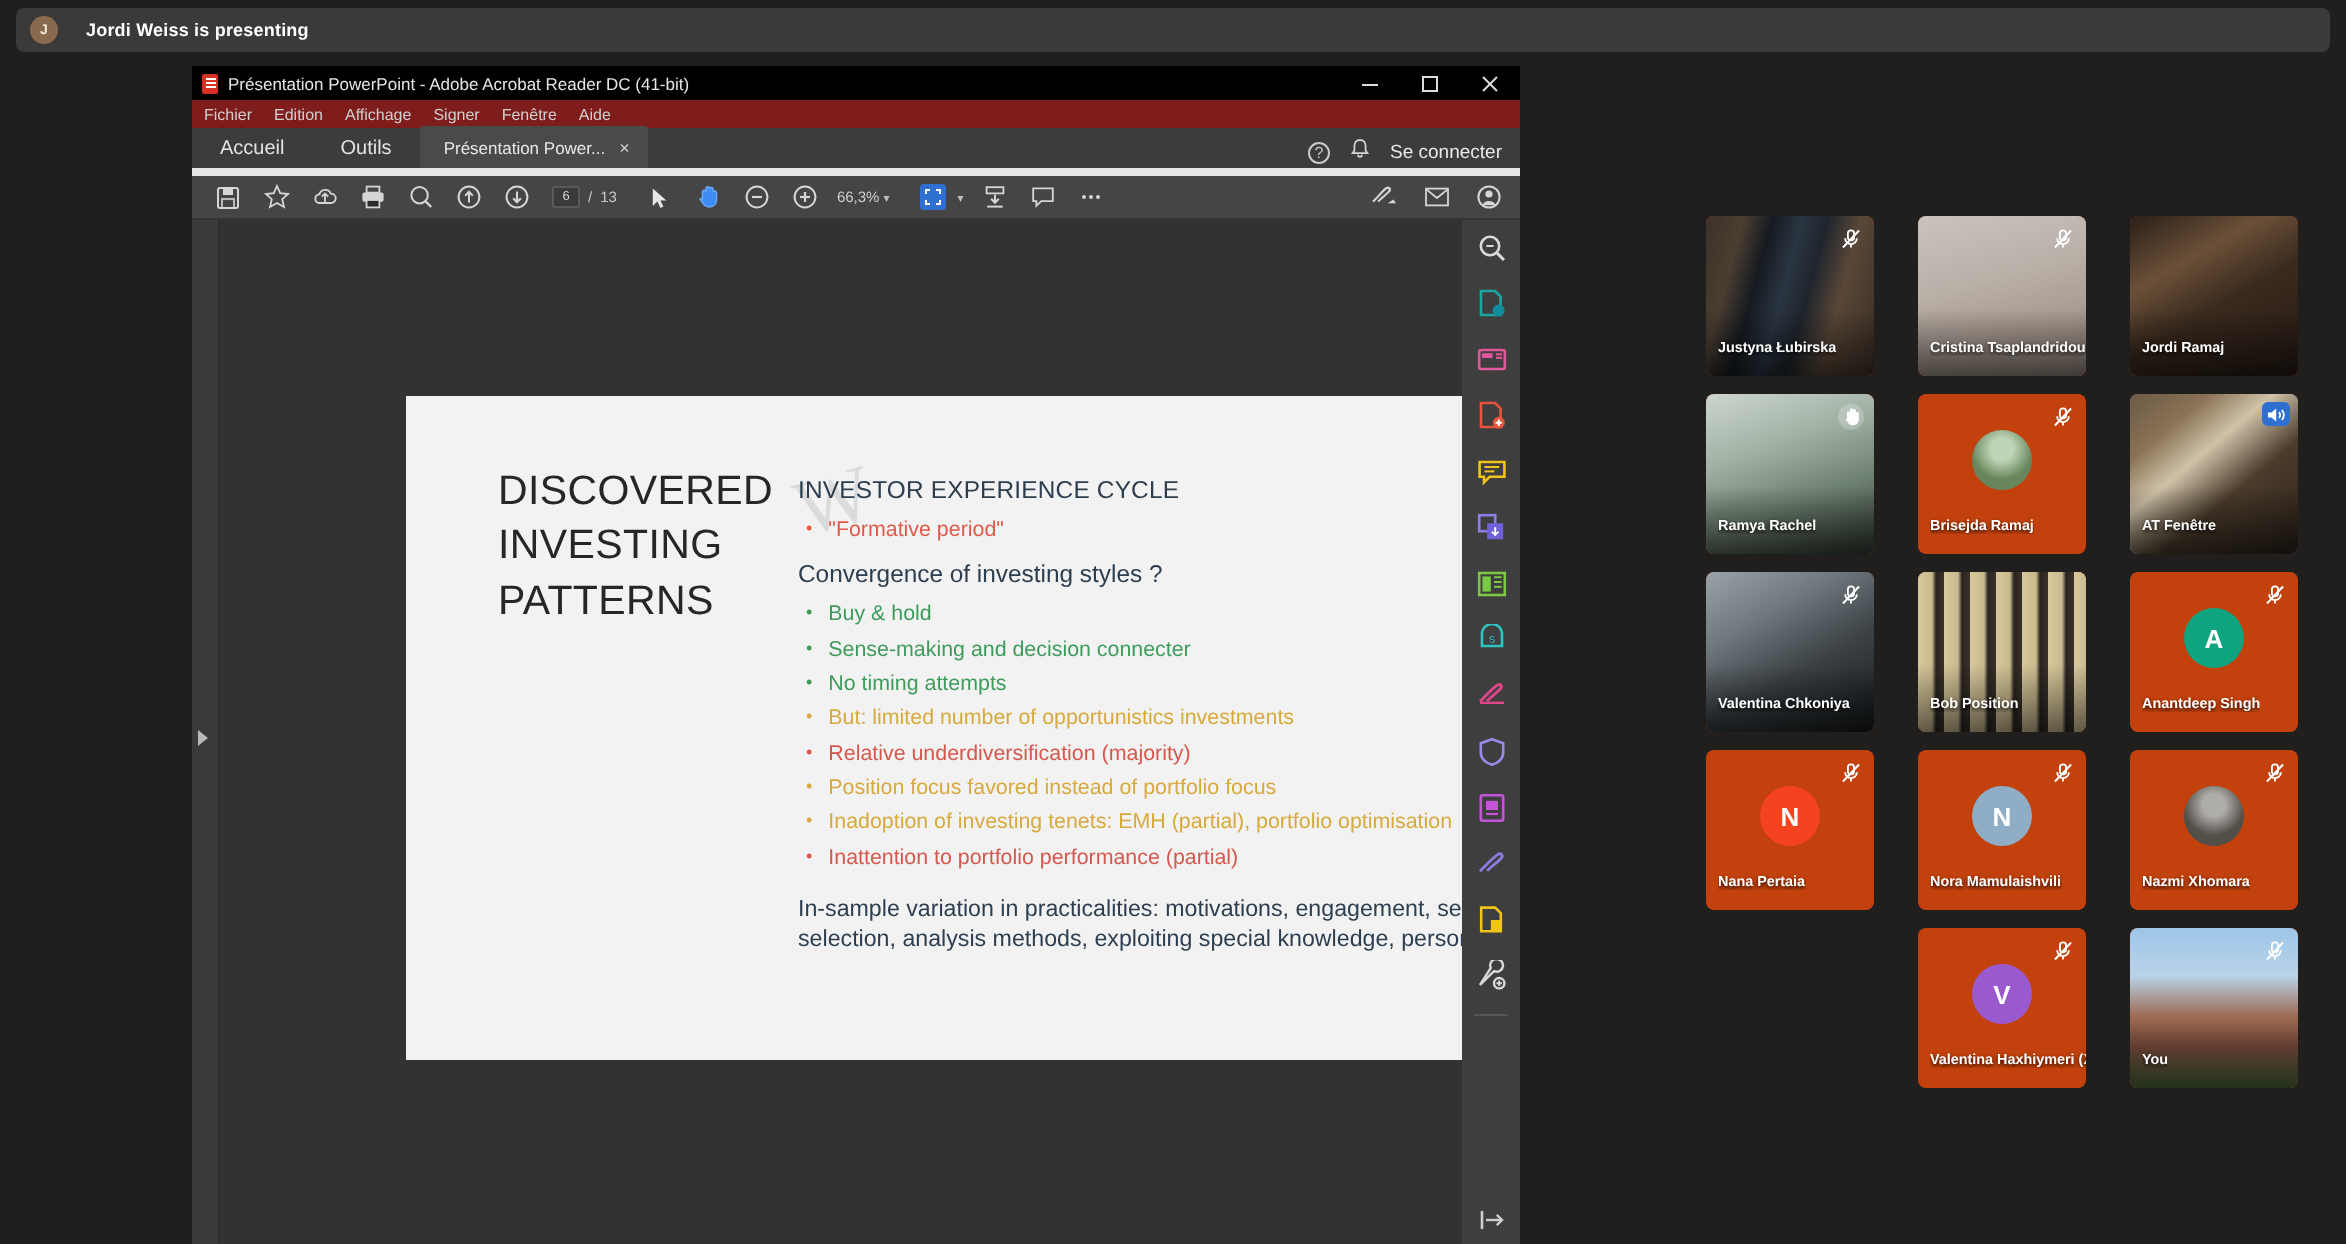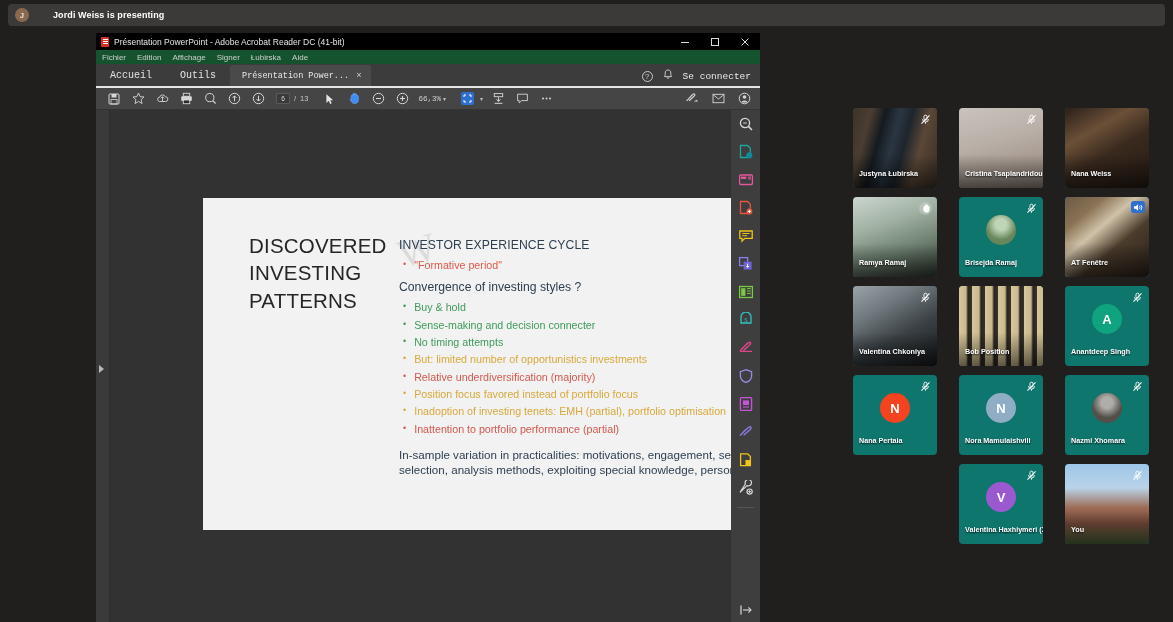--- a/index.html
+++ b/index.html
@@ -8,21 +8,21 @@
     background:#201f1e;
     font-family:"Liberation Sans", sans-serif;
     -webkit-font-smoothing:antialiased;
   }
   #root{ position:relative; width:1173px; height:622px; background:#201f1e; }
 
   
   .banner{
     position:absolute; left:8px; top:4px; width:1157px; height:22px;
     background:#3b3a39; border-radius:4px;
-    display:flex; align-items:center; padding-left:7px; gap:24px;
+    display:flex; align-items:center; padding-left:7px; gap:14px;
   }
   .banner .avatar{
     width:14px; height:14px; border-radius:50%;
     background:#8a6a4f; display:flex; align-items:center; justify-content:center;
     color:#f3e9df; font-size:7px; font-weight:bold;
   }
   .banner .btxt{ color:#ffffff; font-size:9px; font-weight:bold; letter-spacing:.1px;}
 
   
   .acrobat{
@@ -41,28 +41,28 @@
     content:""; position:absolute; left:1.5px; top:2px; width:5px; height:1px;
     background:#fff; box-shadow:0 2px 0 #fff, 0 4px 0 #fff;
   }
   .titlebar .ttxt{ color:#e6e6e6; font-size:8.5px; }
   .wbtns{ position:absolute; right:0; top:0; height:17px; display:flex; }
   .wbtn{ width:30px; height:17px; display:flex; align-items:center; justify-content:center;
          color:#dcdcdc; font-size:9px; }
   .wbtn svg{ display:block; }
 
   .menubar{
-    height:14px; background:#14532d; display:flex; align-items:center;
+    height:14px; background:#7f1d1d; display:flex; align-items:center;
     padding-left:6px; gap:11px;
   }
   .menubar span{ color:#cfcfcf; font-size:8px; }
 
   .tabbar{
     height:24px; background:#3c3c3c; display:flex; align-items:stretch;
-    position:relative; border-bottom:2px solid #e5e5e5;font-family:Liberation Mono, monospace;
+    position:relative; border-bottom:4px solid #e5e5e5;
   }
   .tabbar .hbtn{
     display:flex; align-items:center; padding:0 14px; color:#e3e3e3; font-size:10px;
   }
   .tab-doc{
     display:flex; align-items:center; gap:7px; padding:0 9px 0 12px;
     background:#4a4a4a; color:#e9e9e9; font-size:8.5px;
     border-top-left-radius:2px; border-top-right-radius:2px;
     align-self:flex-end; height:21px;
   }
@@ -91,21 +91,21 @@
     display:flex; align-items:center; gap:4px; margin:0 4px 0 6px;
     color:#c9c9c9; font-size:7.5px;
   }
   .pagebox .pnum{
     background:#3a3a3a; border:1px solid #5a5a5a; border-radius:1px;
     width:14px; height:11px; display:flex; align-items:center; justify-content:center;
     color:#dcdcdc; font-size:6.5px;
   }
   .tbsep{ width:6px; }
   .tbi.active{ color:#3d8df5; }
-  .zoomval{ color:#cfcfcf; font-size:7.5px; margin:0 2px 0 4px;font-family:Liberation Mono, monospace; }
+  .zoomval{ color:#cfcfcf; font-size:7.5px; margin:0 2px 0 4px; }
   .caret{ color:#bdbdbd; font-size:6px; margin-right:4px;}
   .blue-sq{
     width:13px; height:13px; background:#2f6fd0; border-radius:2px;
     display:flex; align-items:center; justify-content:center;
   }
   .tbright{ position:absolute; right:4px; display:flex; align-items:center; gap:2px;}
 
   
   .docarea{ position:absolute; left:0; top:77px; width:664px; height:512px; background:#323232;}
   .leftrail{
@@ -167,21 +167,21 @@
   .rrail .divline{ height:1px; background:#555; margin:5px 6px; }
   .rrail .collapse{ position:absolute; bottom:6px; left:0; width:29px;
     display:flex; align-items:center; justify-content:center; color:#cfcfcf; font-size:10px;}
 
   
   .grid{
     position:absolute; left:853px; top:108px; width:320px; height:450px;
   }
   .tile{
     position:absolute; width:84px; height:80px; border-radius:4px;
-    background:#0f766e; overflow:hidden;padding-left:46px;
+    background:#c2410c; overflow:hidden;padding-left:46px;
   }
   .tile.sel{ box-shadow:0 0 0 2px #4f86f7 inset; }
   .tile .vid{ position:absolute; inset:0; }
   .tile .nm{
     position:absolute; left:6px; bottom:10px; color:#fff;
     font-size:7.2px; font-weight:bold; text-shadow:0 1px 2px rgba(0,0,0,.85);
     max-width:88px; overflow:hidden; white-space:nowrap; text-overflow:ellipsis;
   }
   .mic{
     position:absolute; right:5px; top:5px; width:13px; height:13px;
@@ -239,21 +239,21 @@
             </svg>
         </div>
       </div>
     </div>
 
     <div class="menubar">
       <span>Fichier</span>
       <span>Edition</span>
       <span>Affichage</span>
       <span>Signer</span>
-      <span>Łubirska</span>
+      <span>Fenêtre</span>
       <span>Aide</span>
     </div>
 
     <div class="tabbar">
       <div class="hbtn">Accueil</div>
       <div class="hbtn">Outils</div>
       <div class="tab-doc">
         <span>Présentation Power...</span>
         <span class="x">×</span>
       </div>
@@ -589,31 +589,31 @@
             <path d="M2.8 5.6 a3.2 3.2 0 0 0 6.4 0" fill="none" stroke="#fff" stroke-width="1"></path>
             <line x1="6" y1="8.8" x2="6" y2="10.6" stroke="#fff" stroke-width="1"></line>
             <line x1="1.6" y1="10.6" x2="10.4" y2="1.4" stroke="#fff" stroke-width="1.1"></line>
           </svg>
         </div>
         <div class="nm">Cristina Tsaplandridou</div>
       </div>
       <div class="tile" style="left: 212px; top: 0px;">
         <div class="vid" style="background: linear-gradient(150deg, rgb(42, 31, 24) 0%, rgb(107, 80, 56) 30%, rgb(58, 42, 30) 55%, rgb(36, 26, 19) 100%);"></div>
         <div class="vid" style="background: linear-gradient(to top, rgba(0, 0, 0, 0.55) 0%, rgba(0, 0, 0, 0) 42%);"></div>
-        <div class="nm">Nana Weiss</div>
+        <div class="nm">Jordi Ramaj</div>
       </div>
       <div class="tile" style="left: 0px; top: 89px;">
         <div class="vid" style="background: linear-gradient(160deg, rgb(205, 214, 207) 0%, rgb(159, 176, 162) 35%, rgb(109, 127, 111) 65%, rgb(47, 58, 49) 100%);"></div>
         <div class="vid" style="background: linear-gradient(to top, rgba(0, 0, 0, 0.55) 0%, rgba(0, 0, 0, 0) 42%);"></div>
         <div class="mic bg">
           <svg width="10" height="11" viewBox="0 0 10 11">
             <path d="M2.5 6.6 V3.4 a.75 .75 0 0 1 1.5 0 V1.9 a.75 .75 0 0 1 1.5 0 V2.3 a.75 .75 0 0 1 1.5 0 V3.4 a.75 .75 0 0 1 1.4 .25 v3 c0 1.8 -1.2 3 -2.9 3 c-1.4 0 -2.1 -.6 -2.7 -1.7 L1.5 6.8 a.75 .75 0 0 1 1 -.2 Z" fill="#fff"></path>
           </svg>
         </div>
-        <div class="nm">Ramya Ramaj</div>
+        <div class="nm">Ramya Rachel</div>
       </div>
       <div class="tile" style="left: 106px; top: 89px;">
         <div class="avimg" style="background: radial-gradient(circle at 50% 32%, rgba(255, 255, 255, 0.45) 0px, rgba(255, 255, 255, 0.45) 22%, rgba(0, 0, 0, 0.25) 60%) rgb(138, 179, 122);"></div>
         <div class="mic">
           <svg width="11" height="11" viewBox="0 0 12 12">
             <rect x="4.3" y="1.3" width="3.4" height="5.4" rx="1.7" fill="none" stroke="#fff" stroke-width="1"></rect>
             <path d="M2.8 5.6 a3.2 3.2 0 0 0 6.4 0" fill="none" stroke="#fff" stroke-width="1"></path>
             <line x1="6" y1="8.8" x2="6" y2="10.6" stroke="#fff" stroke-width="1"></line>
             <line x1="1.6" y1="10.6" x2="10.4" y2="1.4" stroke="#fff" stroke-width="1.1"></line>
           </svg>

